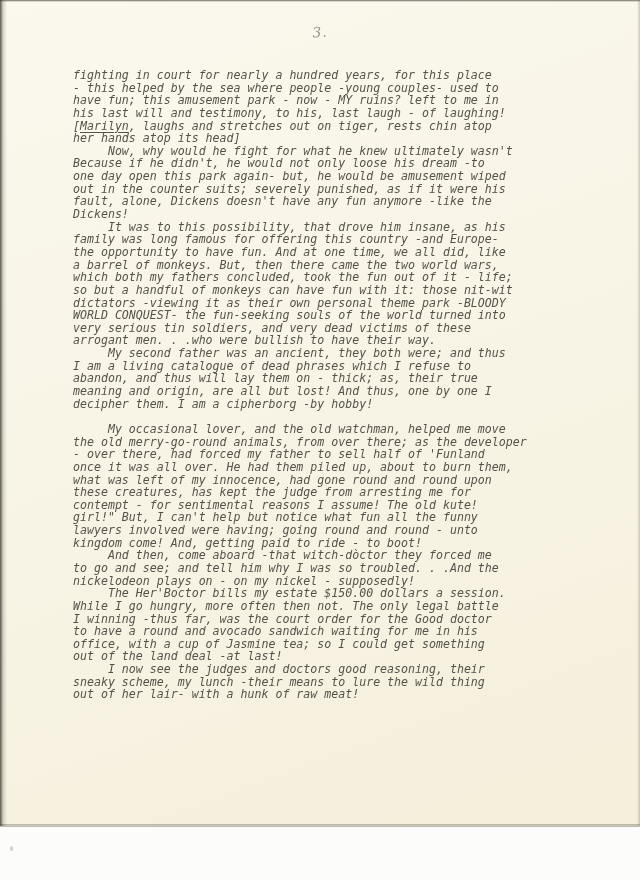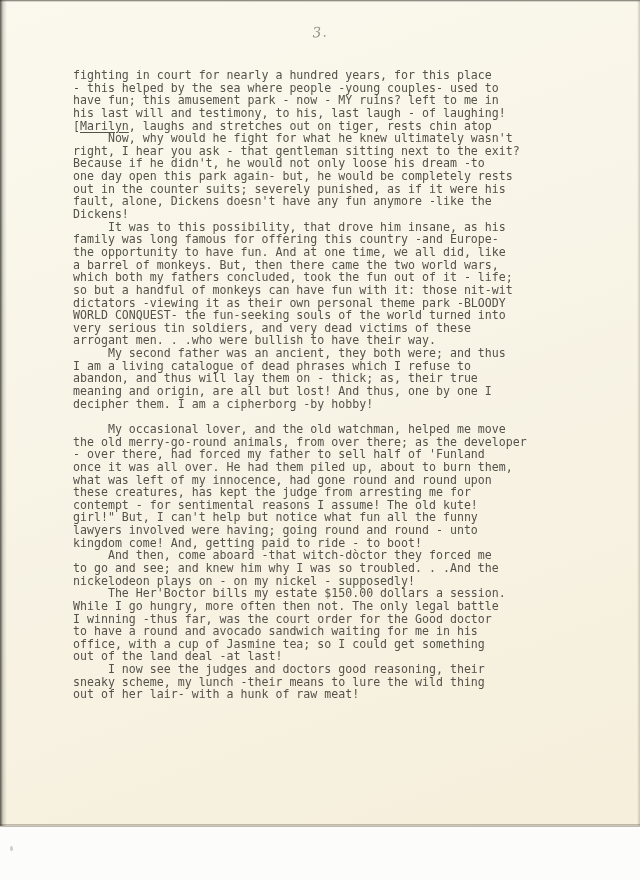--- a/index.html
+++ b/index.html
@@ -71,20 +71,21 @@
     letter-spacing: 1px;
   }
   .typewriter-text {
     position: absolute;
     left: 73px;
     top: 69px;
     color: #55524b;
     font-size: 11.6px;
     line-height: 12.65px;
     letter-spacing: 0px;
+    font-style: italic;
   }
   .typewriter-text .line {
     white-space: pre;
     height: 12.65px;
   }
   .typewriter-text .underlined {
     text-decoration: underline;
     text-underline-offset: 2px;
   }
   
@@ -103,24 +104,24 @@
 
 <div class="scan-root">
   <div class="paper">
     <div class="page-number">3.</div>
     <div class="typewriter-text">
         <div class="line">fighting in court for nearly a hundred years, for this place</div>
         <div class="line">- this helped by the sea where people -young couples- used to</div>
         <div class="line">have fun; this amusement park - now - MY ruins? left to me in</div>
         <div class="line">his last will and testimony, to his, last laugh - of laughing!</div>
         <div class="line">[<span class="underlined">Marilyn</span>, laughs and stretches out on tiger, rests chin atop</div>
+        <div class="line">her hands atop its head]</div>
         <div class="line">     Now, why would he fight for what he knew ultimately wasn't</div>
-        <div class="line">right, I hear you ask - that gentleman sitting next to the exit?</div>
         <div class="line">Because if he didn't, he would not only loose his dream -to</div>
-        <div class="line">one day open this park again- but, he would be completely rests</div>
+        <div class="line">one day open this park again- but, he would be amusement wiped</div>
         <div class="line">out in the counter suits; severely punished, as if it were his</div>
         <div class="line">fault, alone, Dickens doesn't have any fun anymore -like the</div>
         <div class="line">Dickens!</div>
         <div class="line">     It was to this possibility, that drove him insane, as his</div>
         <div class="line">family was long famous for offering this country -and Europe-</div>
         <div class="line">the opportunity to have fun. And at one time, we all did, like</div>
         <div class="line">a barrel of monkeys. But, then there came the two world wars,</div>
         <div class="line">which both my fathers concluded, took the fun out of it - life;</div>
         <div class="line">so but a handful of monkeys can have fun with it: those nit-wit</div>
         <div class="line">dictators -viewing it as their own personal theme park -BLOODY</div>
@@ -137,21 +138,21 @@
         <div class="line">the old merry-go-round animals, from over there; as the developer</div>
         <div class="line">- over there, had forced my father to sell half of 'Funland</div>
         <div class="line">once it was all over. He had them piled up, about to burn them,</div>
         <div class="line">what was left of my innocence, had gone round and round upon</div>
         <div class="line">these creatures, has kept the judge from arresting me for</div>
         <div class="line">contempt - for sentimental reasons I assume! The old kute!</div>
         <div class="line">girl!" But, I can't help but notice what fun all the funny</div>
         <div class="line">lawyers involved were having; going round and round - unto</div>
         <div class="line">kingdom come! And, getting paid to ride - to boot!</div>
         <div class="line">     And then, come aboard -that witch-dòctor they forced me</div>
-        <div class="line">to go and see; and knew him why I was so troubled. . .And the</div>
+        <div class="line">to go and see; and tell him why I was so troubled. . .And the</div>
         <div class="line">nickelodeon plays on - on my nickel - supposedly!</div>
         <div class="line">     The Her'Boctor bills my estate $150.00 dollars a session.</div>
         <div class="line">While I go hungry, more often then not. The only legal battle</div>
         <div class="line">I winning -thus far, was the court order for the Good doctor</div>
         <div class="line">to have a round and avocado sandwich waiting for me in his</div>
         <div class="line">office, with a cup of Jasmine tea; so I could get something</div>
         <div class="line">out of the land deal -at last!</div>
         <div class="line">     I now see the judges and doctors good reasoning, their</div>
         <div class="line">sneaky scheme, my lunch -their means to lure the wild thing</div>
         <div class="line">out of her lair- with a hunk of raw meat!</div>

